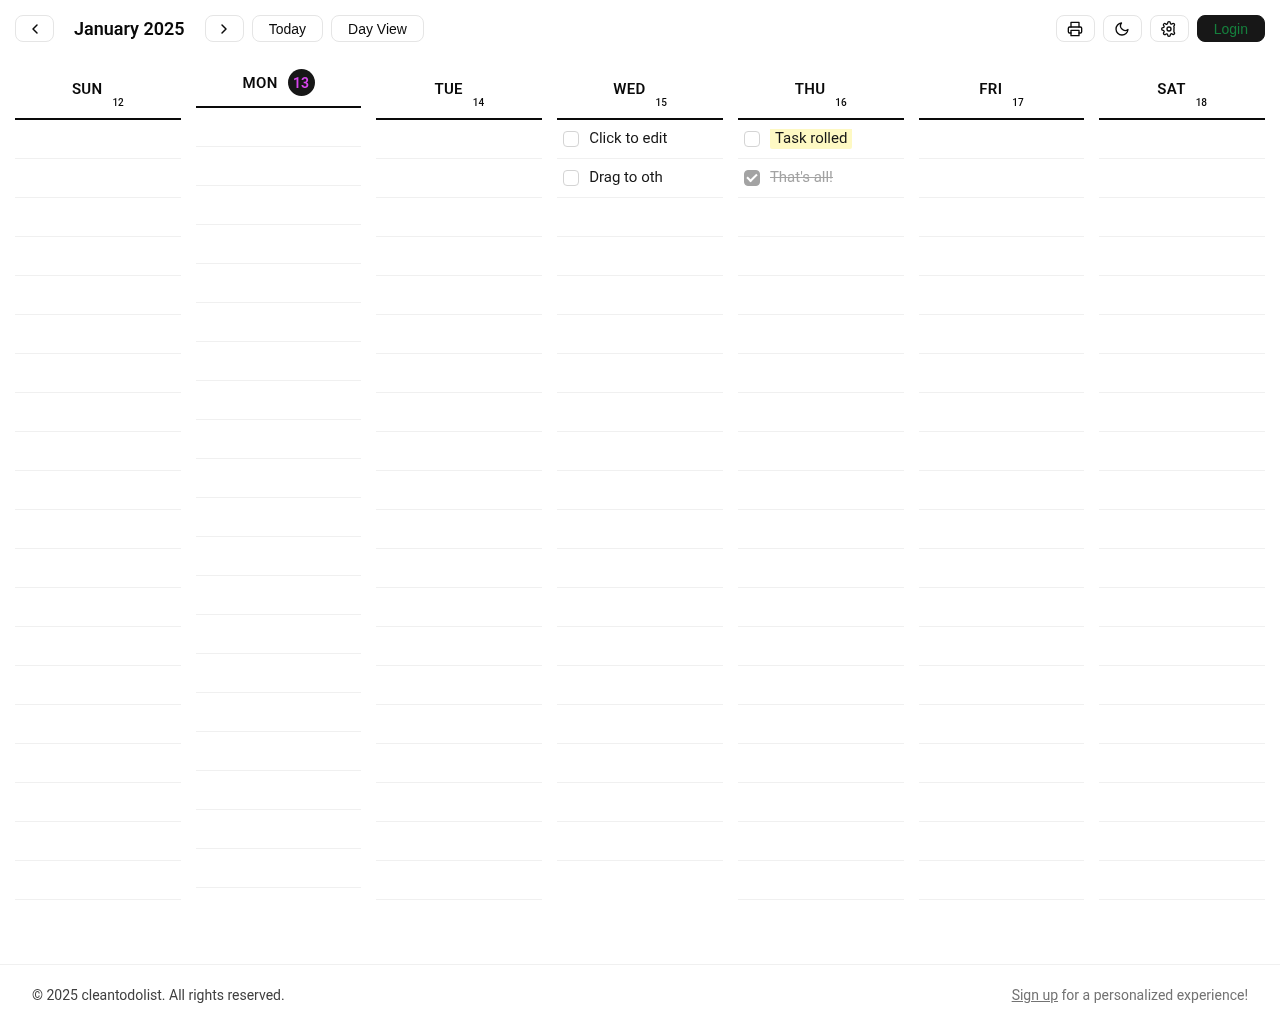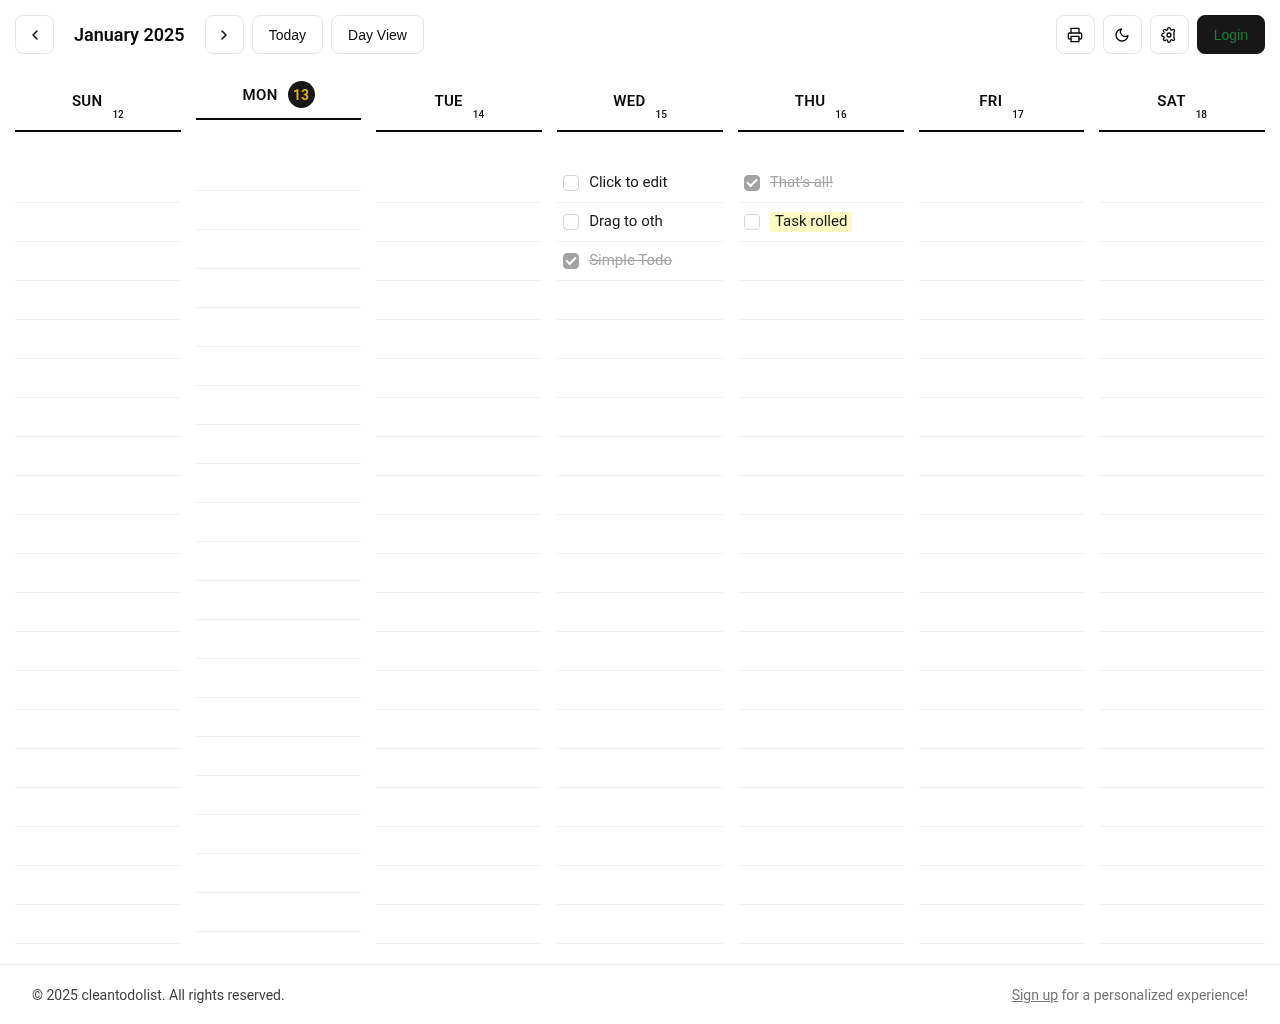--- a/index.html
+++ b/index.html
@@ -21,21 +21,21 @@
     align-items: center;
     padding: 15px 15px 0 15px;
     gap: 8px;
   }
   .toolbar .spacer { flex: 1; }
   .btn {
     display: inline-flex;
     align-items: center;
     justify-content: center;
     gap: 8px;
-    height: 39px;
+    height: 27px;
     padding: 0 16px;
     border: 1px solid #e5e5e5;
     background: #ffffff;
     border-radius: 8px;
     font-size: 14px;
     font-weight: 500;
     color: #0a0a0a;
     cursor: pointer;
     white-space: nowrap;
   }
@@ -85,29 +85,28 @@
     margin-top: 28px;
   }
   .num-badge {
     display: inline-flex;
     align-items: center;
     justify-content: center;
     width: 27px;
     height: 27px;
     border-radius: 999px;
     background: #171717;
-    color: #eab308;
+    color: #d946ef;
     font-size: 14px;
     font-weight: 600;
   }
 
   .task-list {
     flex: 1;
     overflow: hidden;
-    margin-top: 32px;
   }
   .task-row {
     display: flex;
     align-items: center;
     gap: 10px;
     height: 39px;
     padding: 0 6px;
     border-bottom: 1px solid #f0f0f0;
   }
   .checkbox {
@@ -315,24 +314,20 @@
       </div>
       <div class="task-list">
         <div class="task-row">
           <span class="checkbox"></span>
           <span class="task-text">Click to edit</span>
         </div>
         <div class="task-row">
           <span class="checkbox"></span>
           <span class="task-text">Drag to oth</span>
         </div>
-        <div class="task-row">
-          <span class="checkbox checked"></span>
-          <span class="task-text done">Simple Todo</span>
-        </div>
         <div class="task-row"></div>
         <div class="task-row"></div>
         <div class="task-row"></div>
         <div class="task-row"></div>
         <div class="task-row"></div>
         <div class="task-row"></div>
         <div class="task-row"></div>
         <div class="task-row"></div>
         <div class="task-row"></div>
         <div class="task-row"></div>
@@ -344,27 +339,27 @@
         <div class="task-row"></div>
         <div class="task-row"></div>
       </div>
     </div>
     <div class="day-col">
       <div class="day-header">
         <span class="dow">THU</span>
         <span class="num">16</span>
       </div>
       <div class="task-list">
+        <div class="task-row">
+          <span class="checkbox"></span>
+          <span class="task-text"><span class="hl">Task rolled</span></span>
+        </div>
         <div class="task-row">
           <span class="checkbox checked"></span>
           <span class="task-text done">That's all!</span>
-        </div>
-        <div class="task-row">
-          <span class="checkbox"></span>
-          <span class="task-text"><span class="hl">Task rolled</span></span>
         </div>
         <div class="task-row"></div>
         <div class="task-row"></div>
         <div class="task-row"></div>
         <div class="task-row"></div>
         <div class="task-row"></div>
         <div class="task-row"></div>
         <div class="task-row"></div>
         <div class="task-row"></div>
         <div class="task-row"></div>

